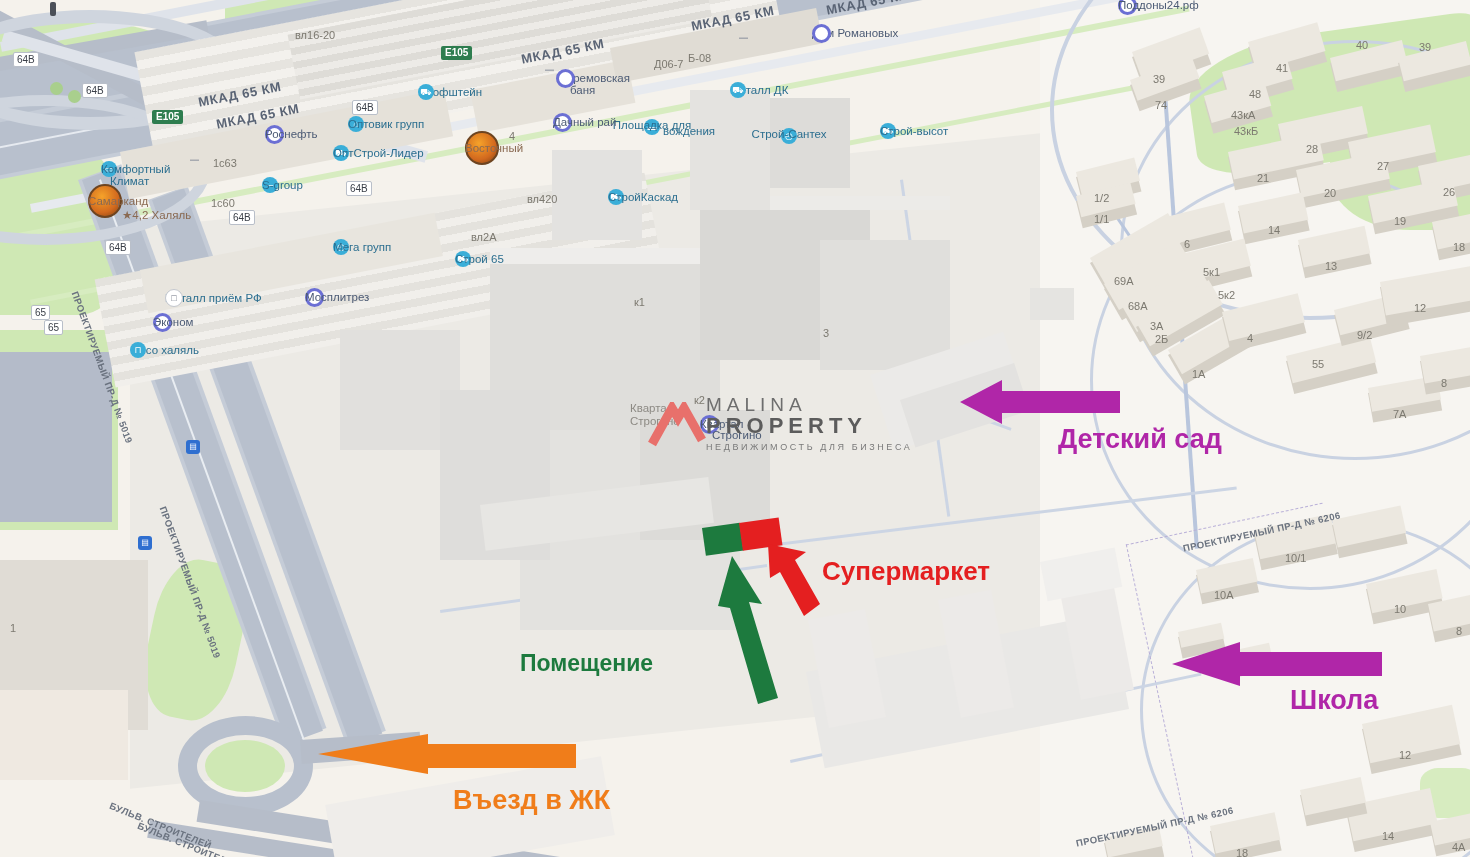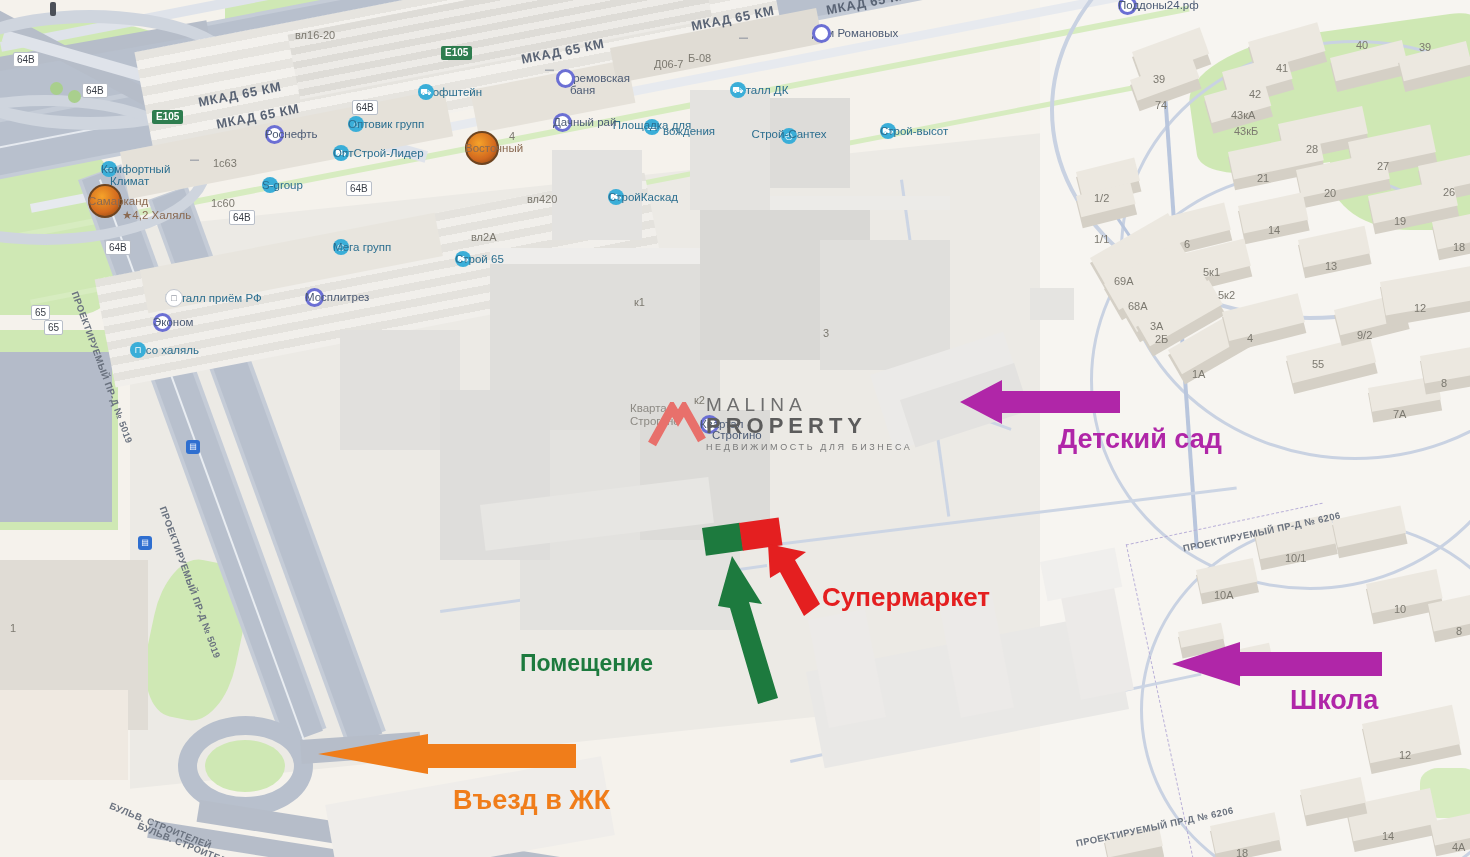--- a/index.html
+++ b/index.html
@@ -341,34 +341,34 @@
       <div class="mlabel num" style="left: 471px; top: 231px;">вл2А</div>
       <div class="mlabel num" style="left: 634px; top: 296px;">к1</div>
       <div class="mlabel num" style="left: 694px; top: 394px;">к2</div>
       <div class="mlabel num" style="left: 823px; top: 327px;">3</div>
       <div class="mlabel num" style="left: 10px; top: 622px;">1</div>
       <div class="mlabel num" style="left: 1153px; top: 73px;">39</div>
       <div class="mlabel num" style="left: 1155px; top: 99px;">74</div>
       <div class="mlabel num" style="left: 1356px; top: 39px;">40</div>
       <div class="mlabel num" style="left: 1419px; top: 41px;">39</div>
       <div class="mlabel num" style="left: 1276px; top: 62px;">41</div>
-      <div class="mlabel num" style="left: 1249px; top: 88px;">42</div>
+      <div class="mlabel num" style="left: 1249px; top: 88px;">48</div>
       <div class="mlabel num" style="left: 1231px; top: 109px;">43кА</div>
       <div class="mlabel num" style="left: 1234px; top: 125px;">43кБ</div>
       <div class="mlabel num" style="left: 1306px; top: 143px;">28</div>
       <div class="mlabel num" style="left: 1377px; top: 160px;">27</div>
       <div class="mlabel num" style="left: 1443px; top: 186px;">26</div>
       <div class="mlabel num" style="left: 1257px; top: 172px;">21</div>
       <div class="mlabel num" style="left: 1324px; top: 187px;">20</div>
       <div class="mlabel num" style="left: 1394px; top: 215px;">19</div>
       <div class="mlabel num" style="left: 1453px; top: 241px;">18</div>
       <div class="mlabel num" style="left: 1268px; top: 224px;">14</div>
       <div class="mlabel num" style="left: 1325px; top: 260px;">13</div>
       <div class="mlabel num" style="left: 1094px; top: 192px;">1/2</div>
-      <div class="mlabel num" style="left: 1094px; top: 213px; margin-top: 20px;">1/1</div>
+      <div class="mlabel num" style="left: 1094px; top: 213px;">1/1</div>
       <div class="mlabel num" style="left: 1184px; top: 238px;">6</div>
       <div class="mlabel num" style="left: 1114px; top: 275px;">69А</div>
       <div class="mlabel num" style="left: 1203px; top: 266px; text-align: center;">5к1</div>
       <div class="mlabel num" style="left: 1218px; top: 289px;">5к2</div>
       <div class="mlabel num" style="left: 1414px; top: 302px;">12</div>
       <div class="mlabel num" style="left: 1128px; top: 300px;">68А</div>
       <div class="mlabel num" style="left: 1150px; top: 320px;">3А</div>
       <div class="mlabel num" style="left: 1155px; top: 333px;">2Б</div>
       <div class="mlabel num" style="left: 1247px; top: 332px;">4</div>
       <div class="mlabel num" style="left: 1357px; top: 329px;">9/2</div>
@@ -525,21 +525,21 @@
   <div class="ann-label" style="left:1058px;top:424px;color:#b026a8;font-size:27px;">Детский сад</div>
 
   <svg class="arrow" style="left:1172px;top:638px;" width="210" height="48" viewBox="0 0 210 48">
     <polygon points="0,26 68,4 68,14 210,14 210,38 68,38 68,48" fill="#b026a8"></polygon>
   </svg>
   <div class="ann-label" style="left:1290px;top:685px;color:#b026a8;font-size:27px;">Школа</div>
 
   <svg class="arrow" style="left:760px;top:538px;" width="70" height="88" viewBox="0 0 70 88">
     <polygon points="8,6 46,14 35,22 60,66 44,78 20,34 10,40" fill="#e41f20"></polygon>
   </svg>
-  <div class="ann-label" style="left:822px;top:582px;color:#e41f20;font-size:26px;">Супермаркет</div>
+  <div class="ann-label" style="left:822px;top:556px;color:#e41f20;font-size:26px;">Супермаркет</div>
 
   <svg class="arrow" style="left:716px;top:548px;" width="80" height="156" viewBox="0 0 80 156">
     <polygon points="16,8 46,56 33,54 62,150 42,156 14,60 2,58" fill="#1d7a3e"></polygon>
   </svg>
   <div class="ann-label" style="left:520px;top:650px;color:#1d7a3e;font-size:23px;">Помещение</div>
 
   <svg class="arrow" style="left:318px;top:730px;" width="258" height="44" viewBox="0 0 258 44">
     <polygon points="0,24 110,4 110,14 258,14 258,38 110,38 110,44" fill="#f07d1a"></polygon>
   </svg>
   <div class="ann-label" style="left:453px;top:785px;color:#f07d1a;font-size:27px;">Въезд в ЖК</div>

